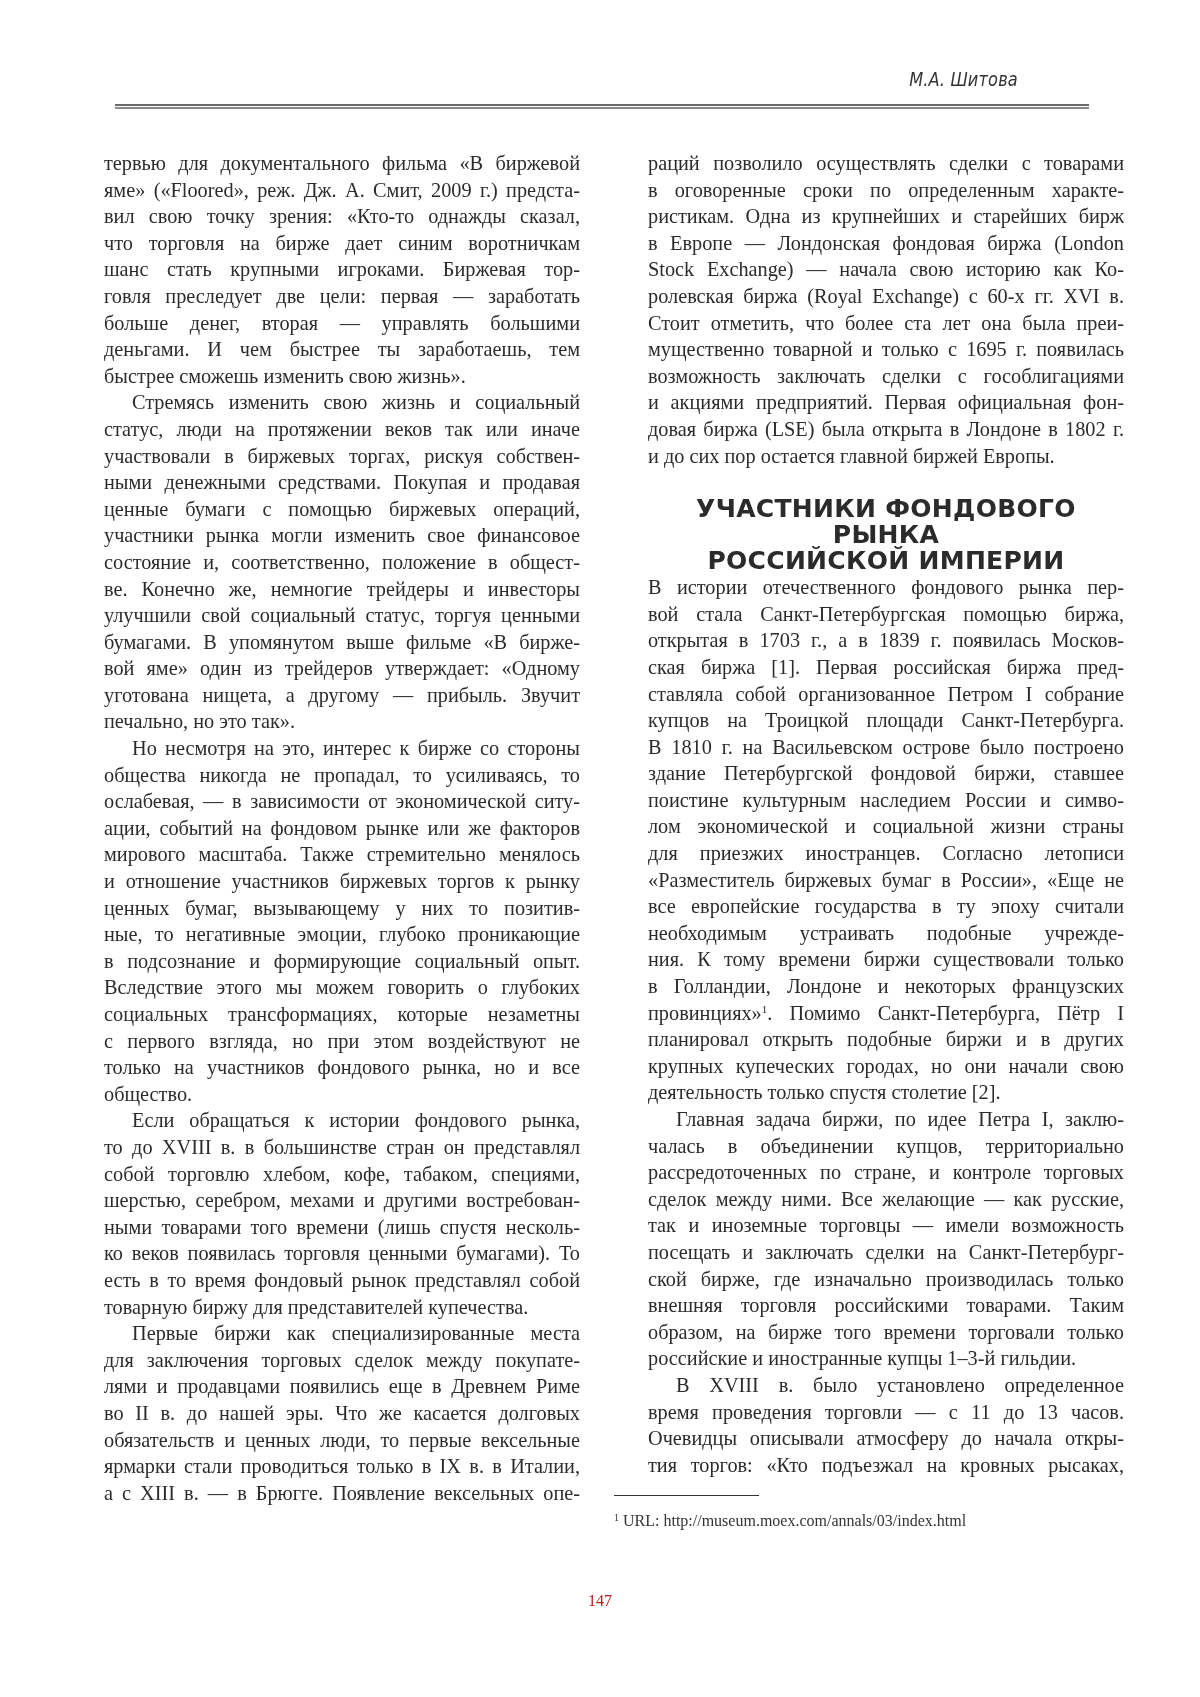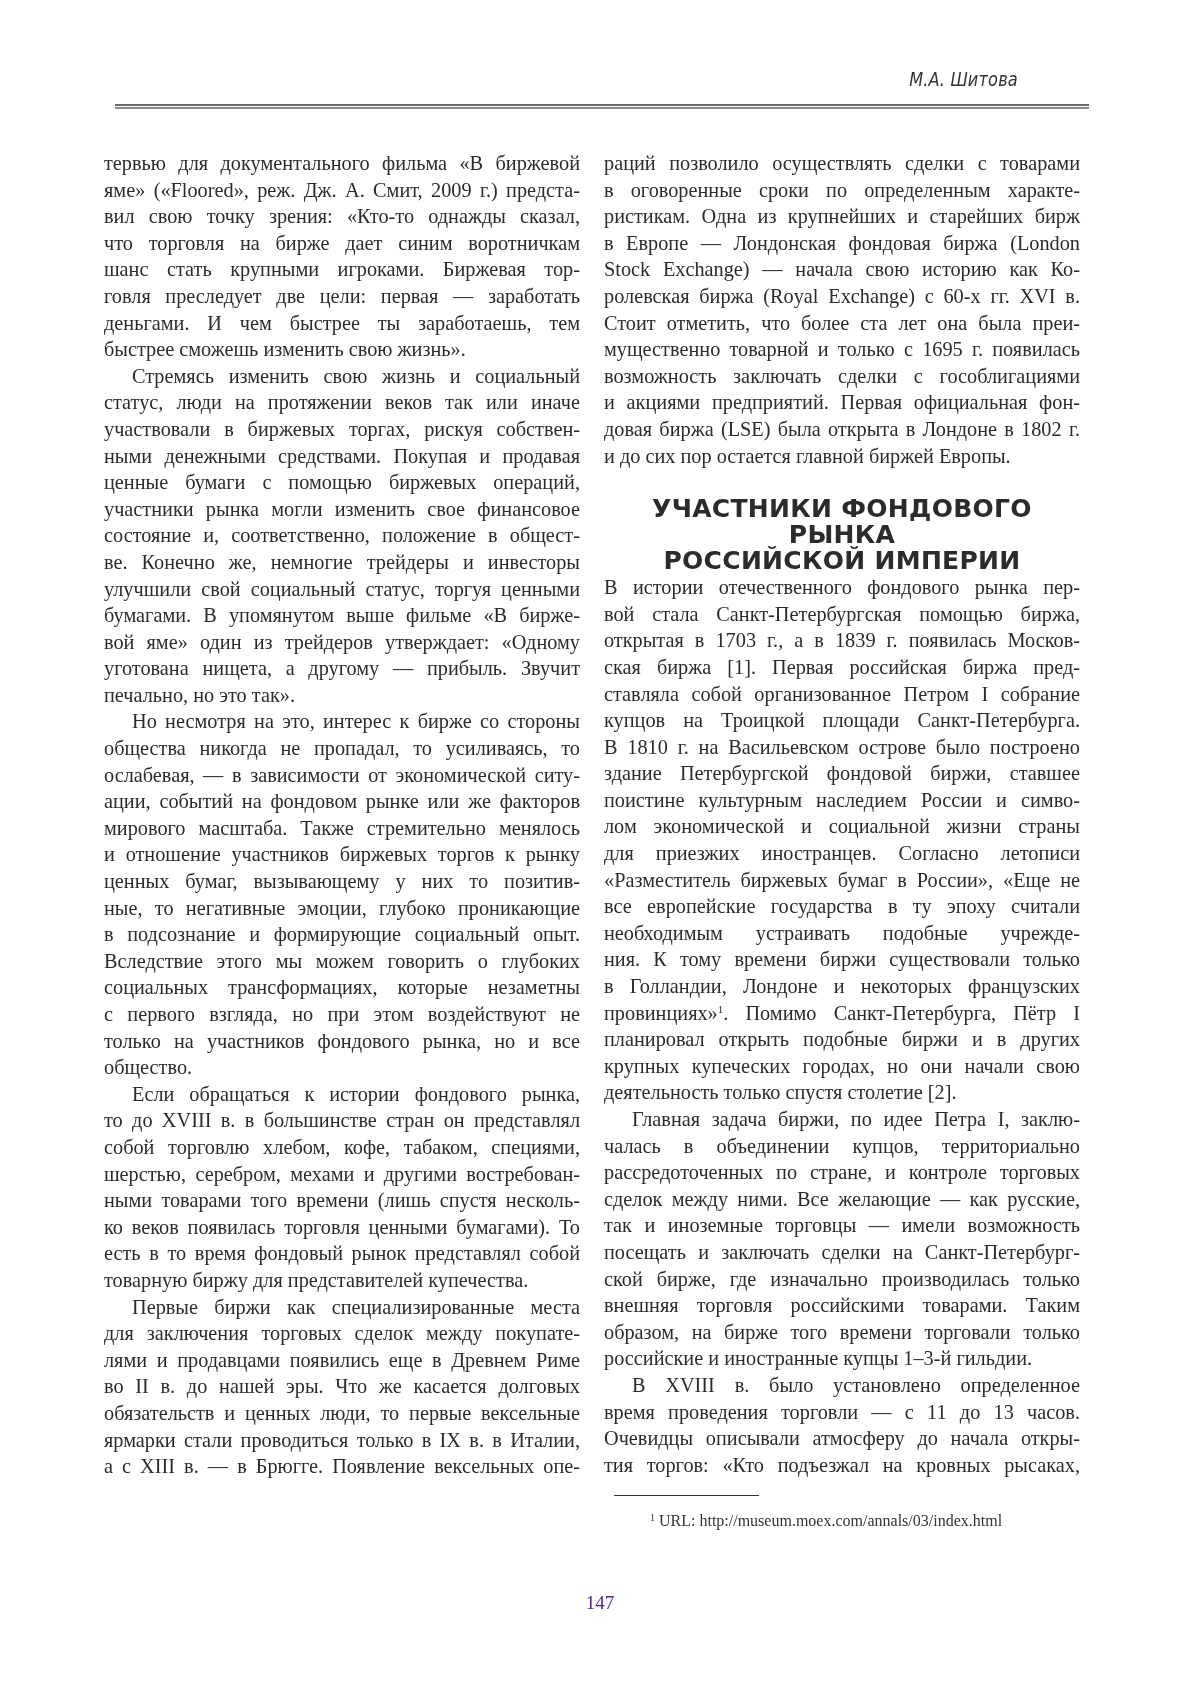--- a/index.html
+++ b/index.html
@@ -12,38 +12,38 @@
     }
     .head-rule { position: absolute; left: 115px; width: 974px; top: 104px; height: 6px; }
     .head-rule .l1 { position: absolute; left: 0; right: 0; top: 0; height: 2px; background: #6a6a6a; }
     .head-rule .l2 { position: absolute; left: 0; right: 0; top: 3px; height: 2px; background: #8a8a8a; }
     .col {
       position: absolute; top: 150px; width: 476px;
       font-family: "Liberation Serif", "DejaVu Serif", serif;
       font-size: 20.3px; line-height: 26.6px; text-align: justify;
     }
     .col-left { left: 104px; }
-    .col-right { left: 604px; }
+    .col-right { left: 648px; }
     .section-heading {
       font-family: "DejaVu Sans", sans-serif; font-weight: bold; font-size: 25px;
       line-height: 26px; text-align: center; margin: 27px 0 0 0; letter-spacing: 0.3px; color: #2b2b2b;
     }
     .line { display: block; text-align: justify; text-align-last: justify; white-space: nowrap; }
     .line.last { text-align-last: left; }
     .line.indent { padding-left: 28px; }
     sup { font-size: 11px; line-height: 0; vertical-align: 7px; }
     .fn-rule { position: absolute; left: 614px; top: 1495px; width: 145px; height: 1px; background: #333; }
     .footnote {
       position: absolute; left: 614px; top: 1511px; width: 480px;
-      font-family: "Liberation Serif", serif; font-size: 16px; line-height: 20px; color: #333; margin-left: 36px;
+      font-family: "Liberation Serif", serif; font-size: 16px; line-height: 20px; color: #333;
     }
     .footnote sup { font-size: 10px; vertical-align: 5px; }
     .page-number {
       position: absolute; left: 0; width: 1200px; top: 1592px; text-align: center;
-      font-family: "Liberation Serif", serif; font-size: 19px; color: #4c1d95;
+      font-family: "Liberation Serif", serif; font-size: 16px; color: #b91c1c;
     }
   </style>
 </head>
 <body>
 
 <div class="page">
 
   <div class="running-head">М.А. Шитова</div>
   <div class="head-rule">
     <div class="l1"></div>
@@ -51,20 +51,21 @@
   </div>
 
   <div class="col col-left">
     <div id="left-lines">
         <span class="line">тервью для документального фильма «В биржевой</span>
         <span class="line">яме» («Floored», реж. Дж. А. Смит, 2009 г.) предста-</span>
         <span class="line">вил свою точку зрения: «Кто-то однажды сказал,</span>
         <span class="line">что торговля на бирже дает синим воротничкам</span>
         <span class="line">шанс стать крупными игроками. Биржевая тор-</span>
         <span class="line">говля преследует две цели: первая — заработать</span>
+        <span class="line">больше денег, вторая — управлять большими</span>
         <span class="line">деньгами. И чем быстрее ты заработаешь, тем</span>
         <span class="line last">быстрее сможешь изменить свою жизнь».</span>
         <span class="line indent">Стремясь изменить свою жизнь и социальный</span>
         <span class="line">статус, люди на протяжении веков так или иначе</span>
         <span class="line">участвовали в биржевых торгах, рискуя собствен-</span>
         <span class="line">ными денежными средствами. Покупая и продавая</span>
         <span class="line">ценные бумаги с помощью биржевых операций,</span>
         <span class="line">участники рынка могли изменить свое финансовое</span>
         <span class="line">состояние и, соответственно, положение в общест-</span>
         <span class="line">ве. Конечно же, немногие трейдеры и инвесторы</span>

